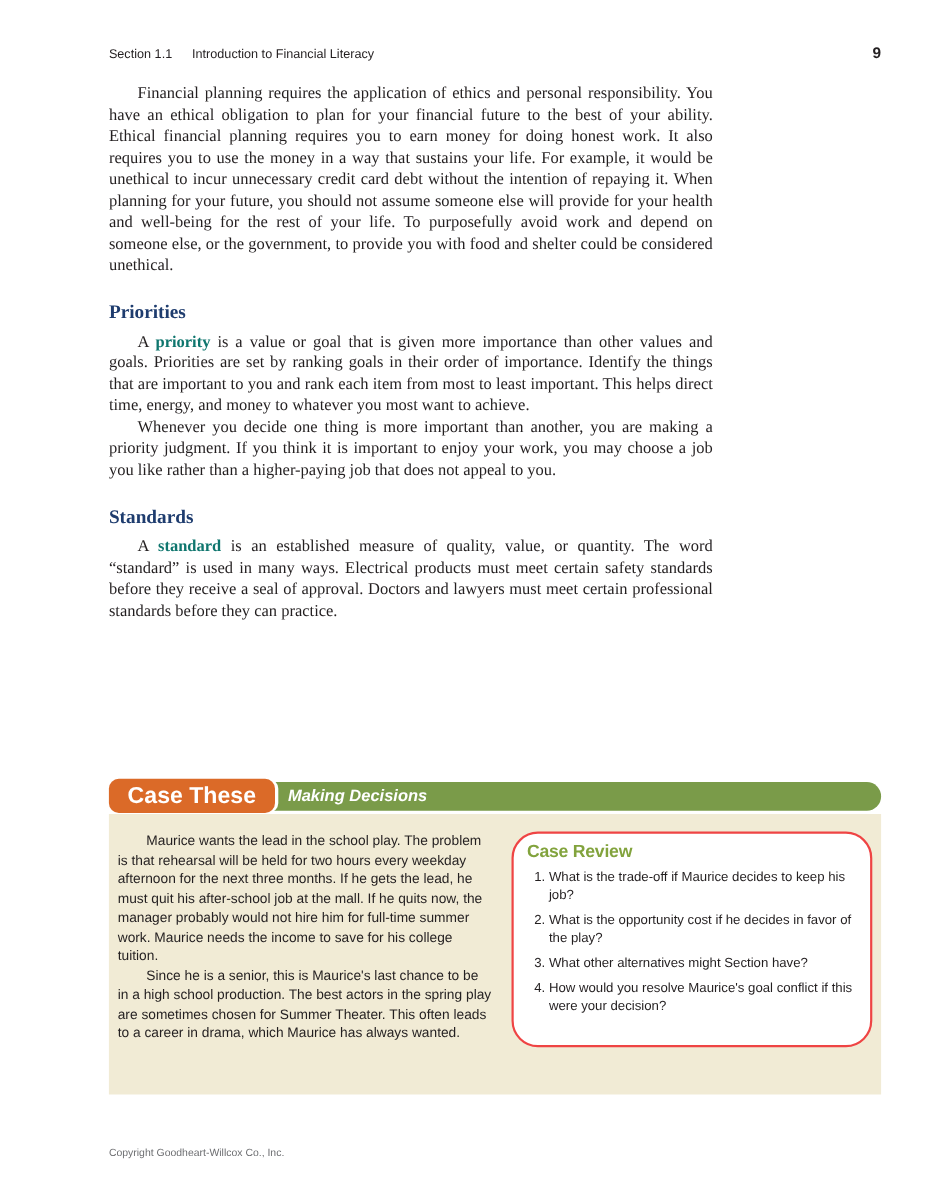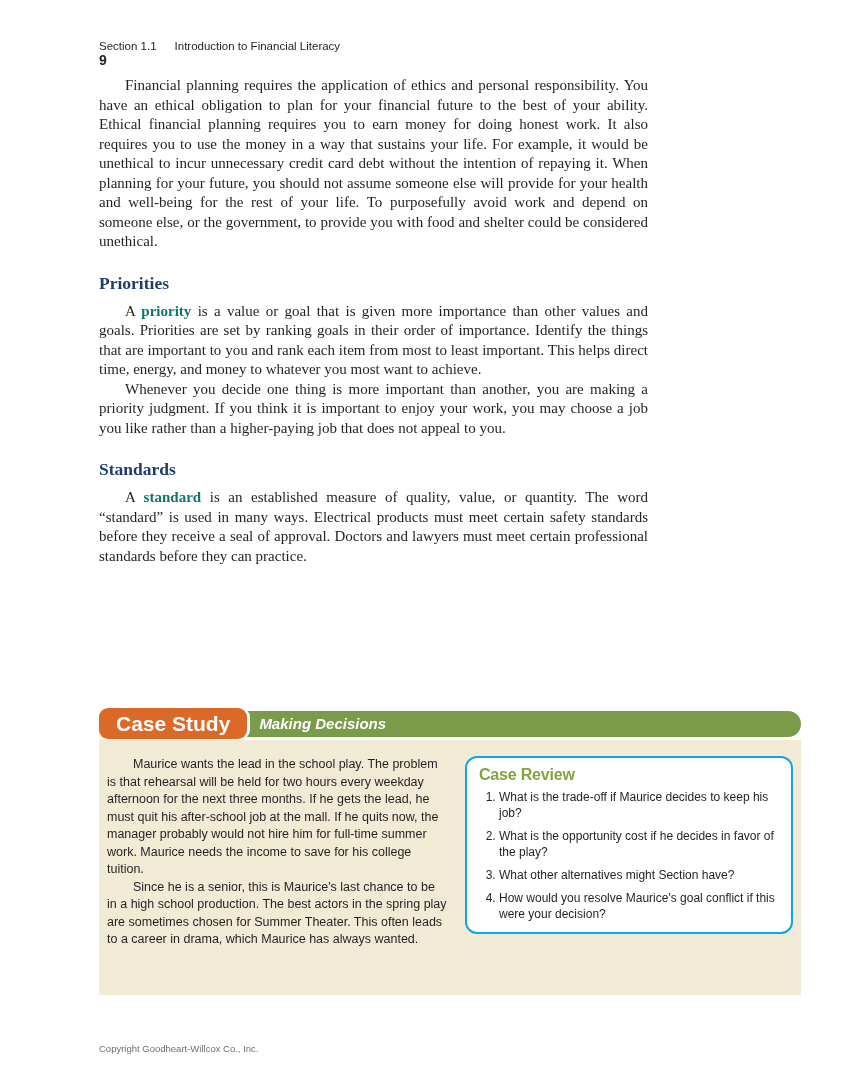--- a/index.html
+++ b/index.html
@@ -15,21 +15,20 @@
 
   
   .running-header {
     position: absolute;
     top: 40px; left: 99px; right: 48px;
     display: flex;
     justify-content: space-between;
     align-items: baseline;
     font-family: "Liberation Sans", sans-serif;
     font-size: 11.5px;
-    flex-direction: column;
   }
   .running-header .section-number { margin-right: 18px; }
   .running-header .page-number {
     font-weight: bold;
     font-size: 14px;
   }
 
   
   .main-column {
     position: absolute;
@@ -118,23 +117,23 @@
     margin: 0;
     font-size: 12.5px;
     line-height: 17.5px;
     text-indent: 26px;
     color: #231F20;
   }
   .case-review-box {
     flex: 1;
     align-self: flex-start;
     background: #ffffff;
-    border: 2px solid #0ea5e9;
-    border-radius: 12px;
-    padding: 8px 12px 10px 12px;
+    border: 2px solid #ef4444;
+    border-radius: 24px;
+    padding: 8px 12px 28px 12px;
     box-sizing: border-box;
   }
   .case-review-title {
     margin: 0 0 5px 0;
     color: #82A33D;
     font-family: "Liberation Sans", sans-serif;
     font-weight: bold;
     font-size: 16px;
     letter-spacing: -0.2px;
   }
@@ -175,21 +174,21 @@
     <h2 class="section-heading">Priorities</h2>
     <p class="body"><span>A </span><span class="term">priority</span><span> is a value or goal that is given more importance than other values and goals. Priorities are set by ranking goals in their order of importance. Identify the things that are important to you and rank each item from most to least important. This helps direct time, energy, and money to whatever you most want to achieve.</span></p>
     <p class="body">Whenever you decide one thing is more important than another, you are making a priority judgment. If you think it is important to enjoy your work, you may choose a job you like rather than a higher-paying job that does not appeal to you.</p>
 
     <h2 class="section-heading">Standards</h2>
     <p class="body"><span>A </span><span class="term">standard</span><span> is an established measure of quality, value, or quantity. The word “standard” is used in many ways. Electrical products must meet certain safety standards before they receive a seal of approval. Doctors and lawyers must meet certain professional standards before they can practice.</span></p>
   </div>
 
   <div class="case-study">
     <div class="case-study-header">
-      <div class="case-study-tab">Case Study</div>
+      <div class="case-study-tab">Case These</div>
       <div class="case-study-bar">
         <span class="case-title">Making Decisions</span>
       </div>
     </div>
     <div class="case-study-body">
       <div class="case-text">
         <p>Maurice wants the lead in the school play. The problem is that rehearsal will be held for two hours every weekday afternoon for the next three months. If he gets the lead, he must quit his after-school job at the mall. If he quits now, the manager probably would not hire him for full-time summer work. Maurice needs the income to save for his college tuition.</p>
         <p>Since he is a senior, this is Maurice's last chance to be in a high school production. The best actors in the spring play are sometimes chosen for Summer Theater. This often leads to a career in drama, which Maurice has always wanted.</p>
       </div>
       <div class="case-review-box">

